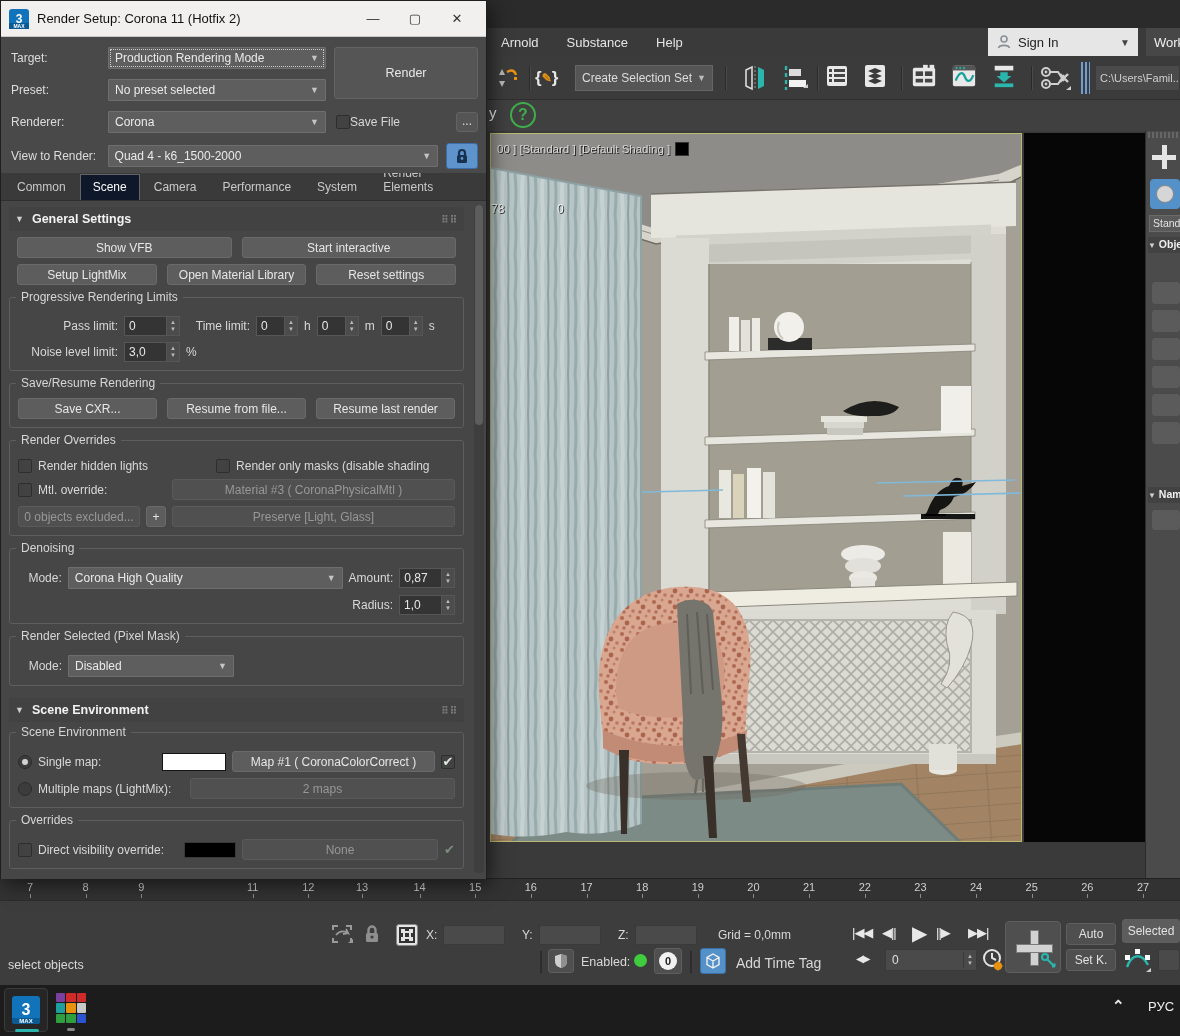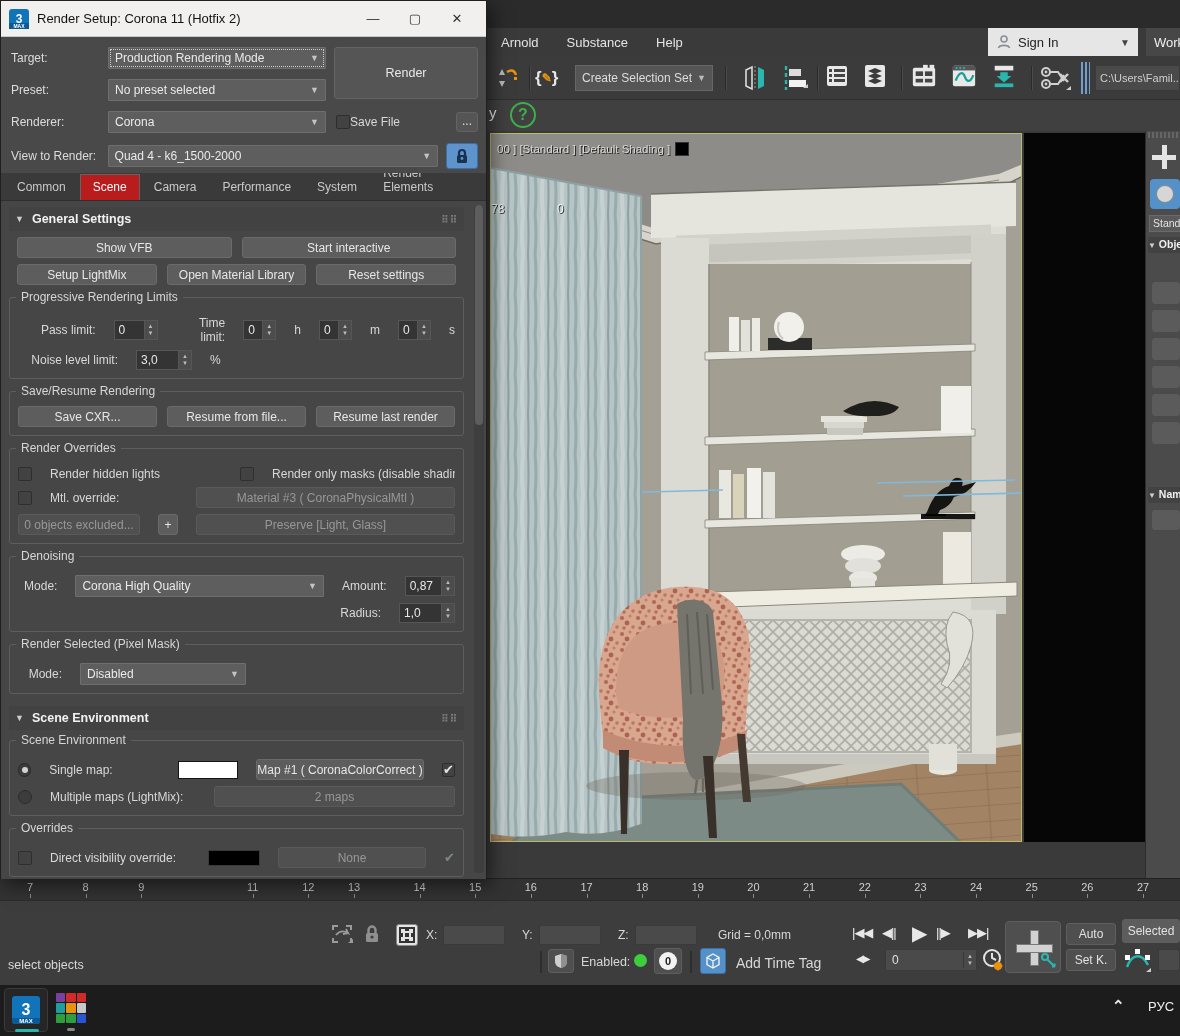--- a/index.html
+++ b/index.html
@@ -126,35 +126,35 @@
                 align-items:center; justify-content:center; font-size:12.5px; }
   .cb { width:14px; height:14px; background:#424242; border:1px solid #2e2e2e; border-radius:2px; }
   .cb.checked { color:#e8e8e8; font-size:12px; line-height:12px; text-align:center; }
   #dots-btn { width:22px; height:20px; background:#555; border:1px solid #636363; border-radius:3px;
               color:#ddd; text-align:center; line-height:16px; }
   #lock-btn { width:32px; height:26px; background:#5f93cc; border:1px solid #3c6ea8; border-radius:3px;
               display:flex; align-items:center; justify-content:center; }
   #dlg-tabs { height:28px; background:#3a3a3a; display:flex; align-items:flex-end; padding-left:4px; gap:2px;
               border-bottom:1px solid #2f2f2f; }
   .tab { padding:5px 12px 6px; color:#c9c9c9; font-size:12px; }
-  .tab.sel { background:#b91c1c; color:#fafafa; border:1px solid #646464; border-bottom:none; }
+  .tab.sel { background:#0f172a; color:#fafafa; border:1px solid #646464; border-bottom:none; }
   #dlg-panel { position:relative; height:678px; background:#464646; padding:4px 22px 0 8px; overflow:hidden; }
   #dlg-scroll { position:absolute; right:2px; top:4px; width:10px; height:668px; background:#3e3e3e; border-radius:4px; }
   #dlg-scroll .thumb { position:absolute; left:1px; top:0; width:8px; height:220px; background:#5d5d5d; border-radius:4px; }
   .rollout { height:24px; display:flex; align-items:center; gap:8px; background:#424242; margin:2px 0 4px;
              padding:0 6px; color:#f2f2f2; font-weight:bold; font-size:12.5px; border-radius:2px; }
   .rollout .arr { font-size:9px; color:#cfcfcf; }
   .rollout .grip { margin-left:auto; color:#7e7e7e; font-size:10px; letter-spacing:1px; }
   .btnrow { display:flex; gap:10px; margin:6px 8px 0; }
   .btn { flex:1; height:21px; background:#5d5d5d; border:1px solid #6a6a6a; border-radius:3px;
          color:#e6e6e6; display:flex; align-items:center; justify-content:center; font-size:12px; white-space:nowrap; }
   .btn.disabled { background:#505050; border-color:#5a5a5a; color:#979797; overflow:hidden; }
   .group { position:relative; border:1px solid #5e5e5e; border-radius:3px; margin:12px 0 0; padding:12px 8px 8px; }
   .group > .gtitle { position:absolute; top:-8px; left:6px; background:#464646; padding:0 5px; color:#d6d6d6; }
-  .grow { display:flex; align-items:center; gap:18px; margin-top:6px; }
+  .grow { display:flex; align-items:center; gap:6px; margin-top:6px; }
   .spin { display:flex; width:56px; height:20px; border:1px solid #565656; background:#343434; }
   .spin .val { flex:1; color:#e8e8e8; padding:2px 4px; }
   .spin .arrows { width:13px; display:flex; flex-direction:column; background:#4c4c4c; border-left:1px solid #565656;
                   font-size:6px; color:#bbb; align-items:center; justify-content:center; line-height:7px; }
   .radio { width:14px; height:14px; border-radius:50%; background:#3c3c3c; border:1px solid #2c2c2c; position:relative; }
   .radio.sel::after { content:""; position:absolute; left:3px; top:3px; width:6px; height:6px; border-radius:50%; background:#d2d2d2; }
   .chk-mark { color:#dfe8df; font-size:13px; }
   .chk-mark.dim { color:#7d8b7d; }
   .swatch-w { width:64px; height:18px; background:#fff; border:1px solid #141414; }
   .swatch-b { width:52px; height:16px; background:#000; border:1px solid #3a3a3a; }
@@ -444,21 +444,21 @@
   <div class="cp-stub" style="top:378px; height:22px"></div>
 </div>
 
 <div id="timeline" class="abs">
     <span class="tl-num" style="left: 30px;">7</span>
     <span class="tl-num" style="left: 85.65px;">8</span>
     <span class="tl-num" style="left: 141.3px;">9</span>
     <span class="tl-num" style="left: 211px; margin-top: 44px;">10</span>
     <span class="tl-num" style="left: 252.6px;">11</span>
     <span class="tl-num" style="left: 308.25px;">12</span>
-    <span class="tl-num" style="left: 354px;">13</span>
+    <span class="tl-num" style="left: 362px;">13</span>
     <span class="tl-num" style="left: 419.55px;">14</span>
     <span class="tl-num" style="left: 475.2px;">15</span>
     <span class="tl-num" style="left: 530.85px;">16</span>
     <span class="tl-num" style="left: 586.5px;">17</span>
     <span class="tl-num" style="left: 642.15px;">18</span>
     <span class="tl-num" style="left: 697.8px;">19</span>
     <span class="tl-num" style="left: 753.45px;">20</span>
     <span class="tl-num" style="left: 809.1px;">21</span>
     <span class="tl-num" style="left: 864.75px;">22</span>
     <span class="tl-num" style="left: 920.4px;">23</span>

